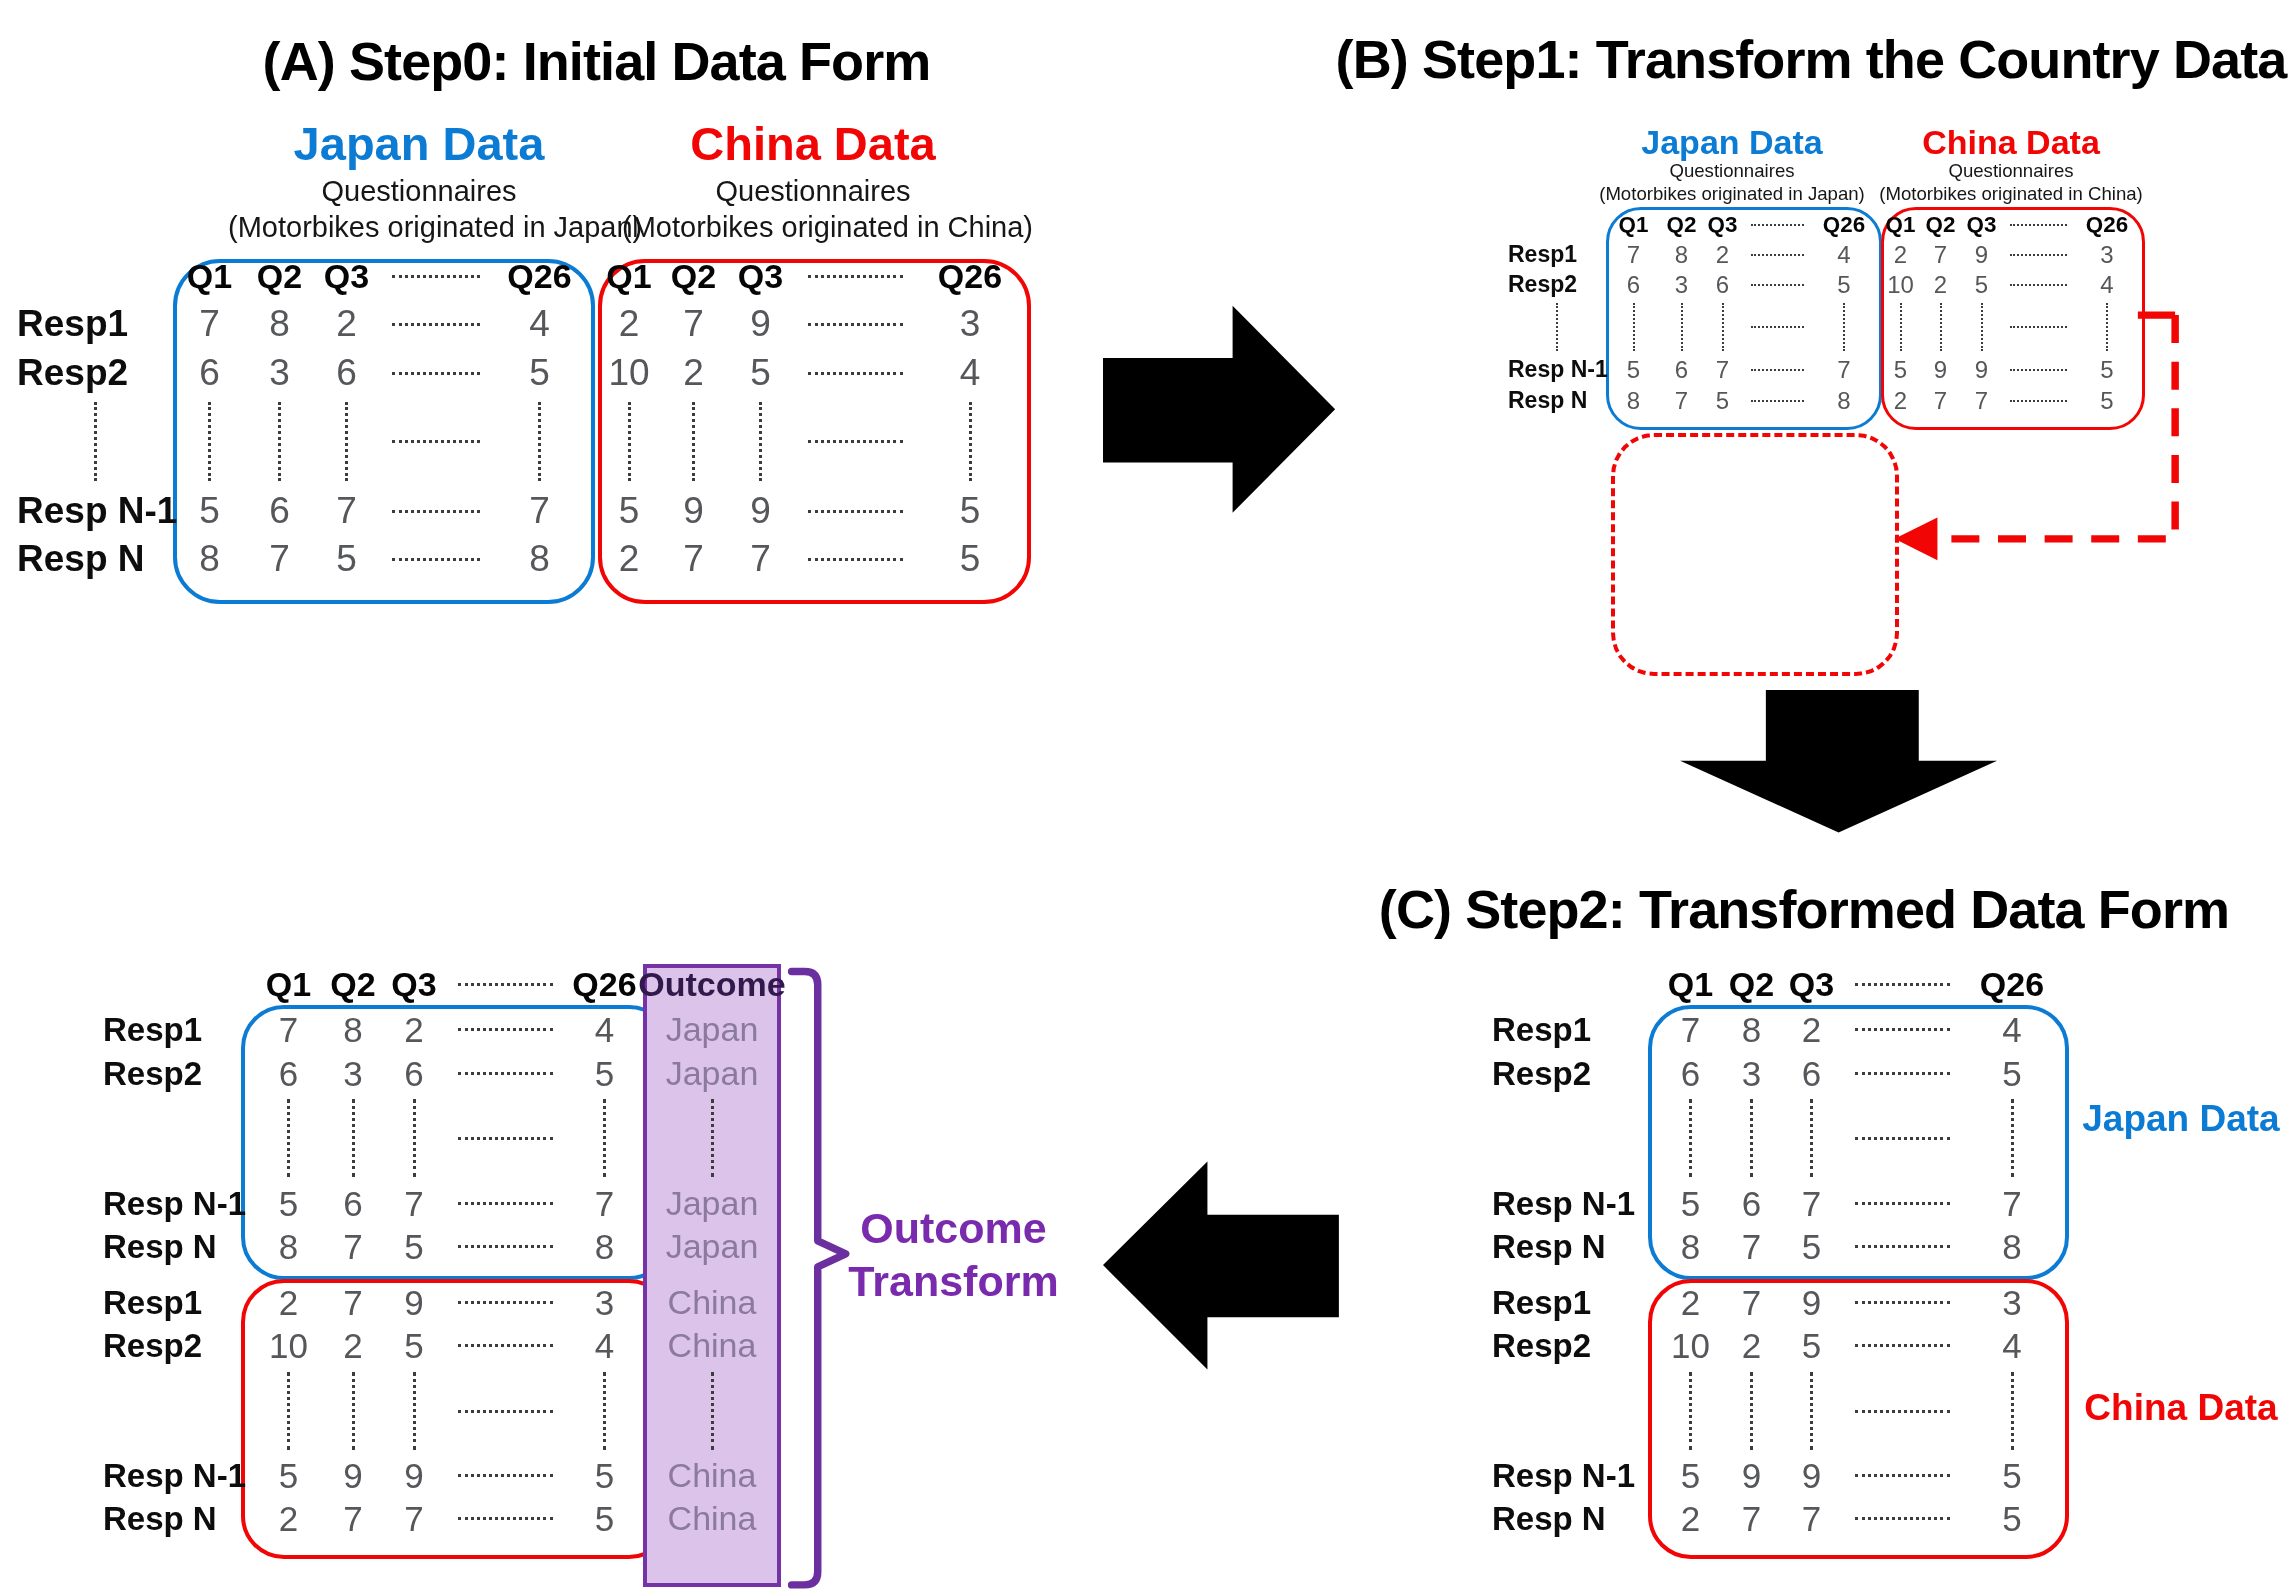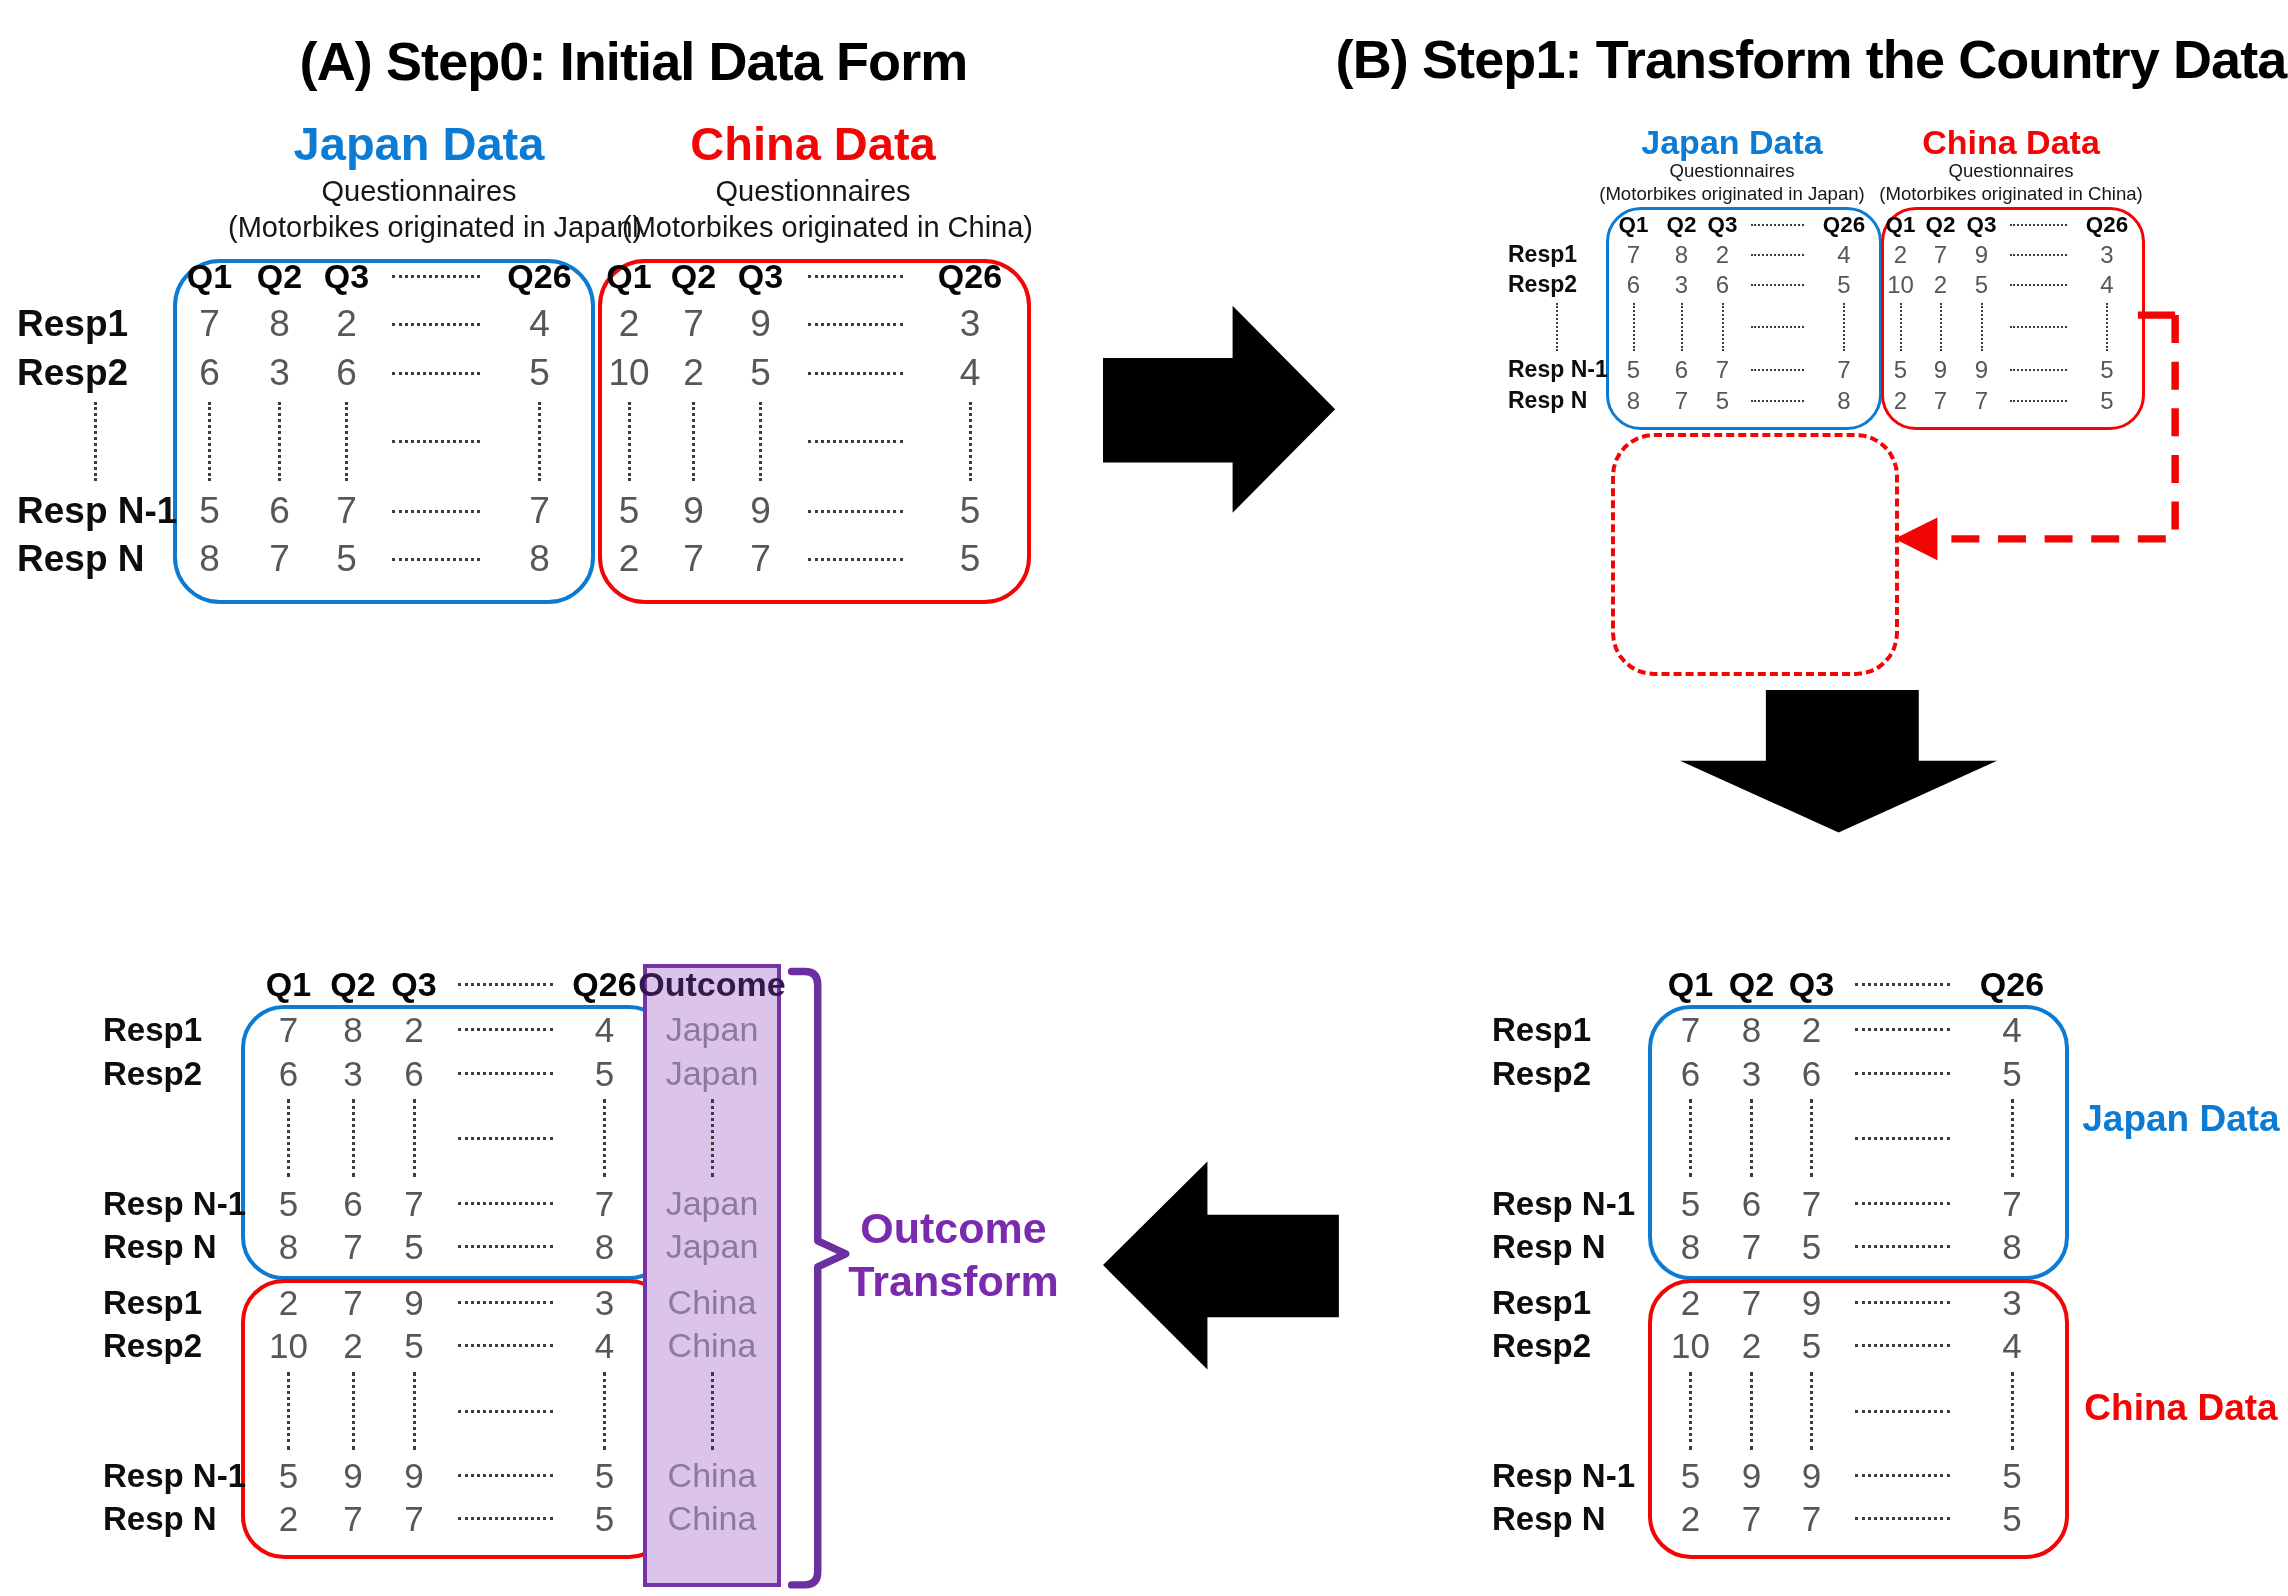--- a/index.html
+++ b/index.html
@@ -49,22 +49,23 @@
   <svg id="overlaySvg" width="2289" height="1597" viewBox="0 0 2455 1713">
     <polygon fill="#000" points="1183,384 1322,384 1322,328 1432,439 1322,550 1322,496 1183,496"></polygon>
     <polygon fill="#000" points="1894,740 2058,740 2058,816 2142,816 1972,893 1802,816 1894,816"></polygon>
     <polygon fill="#000" points="1436,1303 1295,1303 1295,1246 1183,1357 1295,1469 1295,1413 1436,1413"></polygon>
     <path d="M2293,338 h40" stroke="#f20505" stroke-width="8" fill="none"></path>
     <path d="M2333,338 V578 H2076" stroke="#f20505" stroke-width="8" fill="none" stroke-dasharray="30 20"></path>
     <polygon fill="#f20505" points="2032,578 2078,555 2078,601"></polygon>
     <path d="M849,1042 L863,1042 Q877,1042 877,1056 L877,1331 L907,1345 L877,1359 L877,1686 Q877,1700 863,1700 L849,1700" stroke="#6b2fa0" stroke-width="8" fill="none" stroke-linecap="round" stroke-linejoin="round"></path>
   </svg>
 
-  <div class="ptitle" style="left:0;top:30px;width:1193px;margin-left:37px;">(A) Step0: Initial Data Form</div>
+  <div class="ptitle" style="left:0;top:30px;width:1193px;">(A) Step0: Initial Data Form</div>
   <div class="ptitle" style="left:1333px;top:28px;width:956px;">(B) Step1: Transform the Country Data</div>
+  <div class="ptitle" style="left:1324px;top:878px;width:960px;">(C) Step2: Transformed Data Form</div>
 
   <div class="ghdr gname blue" style="left:228px;top:116px;width:382px;font-size:47px;">Japan Data</div>
   <div class="ghdr gsub" style="left:228px;top:175px;width:382px;font-size:29px;">Questionnaires</div>
   <div class="ghdr gsub" style="left:228px;top:211px;width:382px;font-size:29px;">(Motorbikes originated in Japan)</div>
   <div class="ghdr gname red" style="left:622px;top:116px;width:382px;font-size:47px;">China Data</div>
   <div class="ghdr gsub" style="left:622px;top:175px;width:382px;font-size:29px;">Questionnaires</div>
   <div class="ghdr gsub" style="left:622px;top:211px;width:382px;font-size:29px;">(Motorbikes originated in China)</div>
 
   <div class="ghdr gname blue" style="left:1564px;top:123px;width:336px;font-size:34px;">Japan Data</div>
   <div class="ghdr gsub" style="left:1564px;top:160px;width:336px;font-size:18.6px;">Questionnaires</div>

